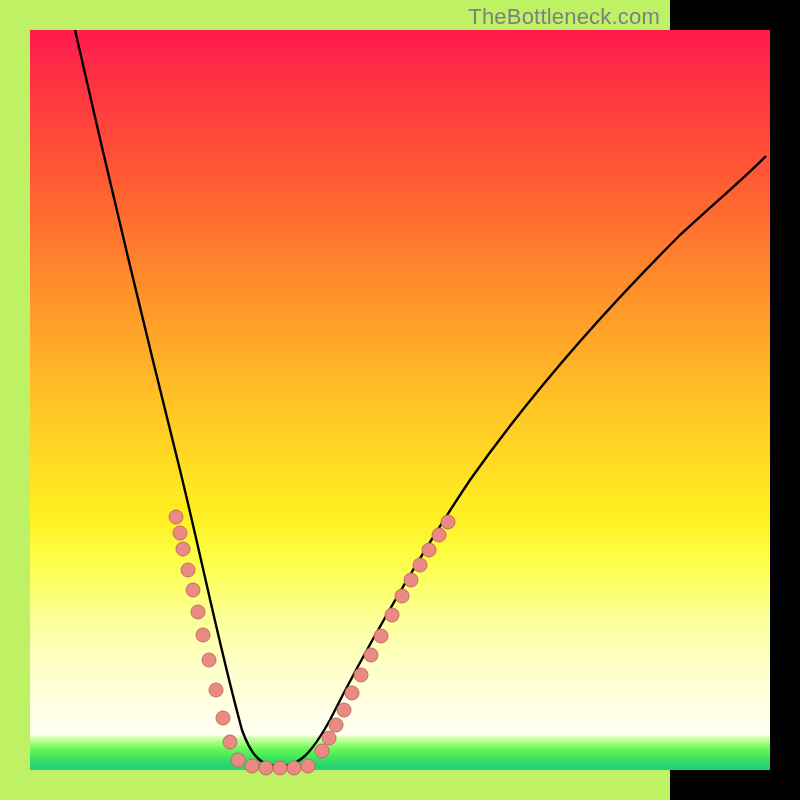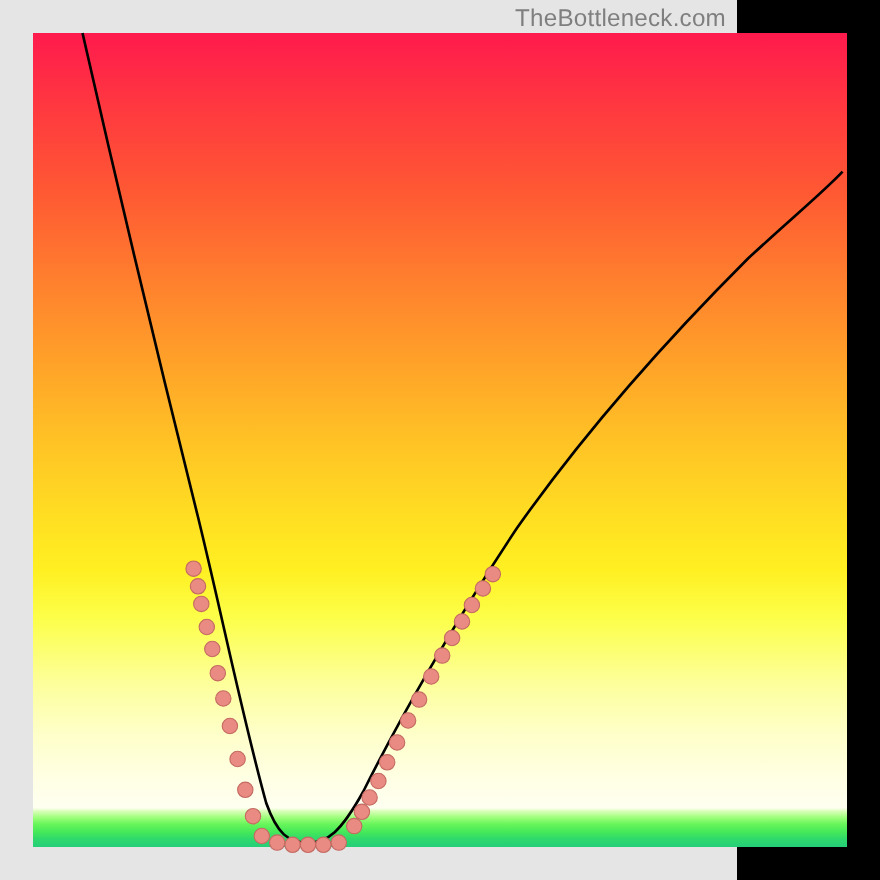--- a/index.html
+++ b/index.html
@@ -10,21 +10,21 @@
     background: #000;
     overflow: hidden;
     font-family: Arial, Helvetica, sans-serif;
   }
   .frame {
     position: absolute;
     top: 0;
     left: 0;
     width: 670px;
     height: 800px;
-    background: #e5e5e5;
+    background: #bef264;
   }
   .plot {
     position: absolute;
     top: 30px;
     left: 30px;
     width: 740px;
     height: 740px;
     
     background: linear-gradient(
       to bottom,

